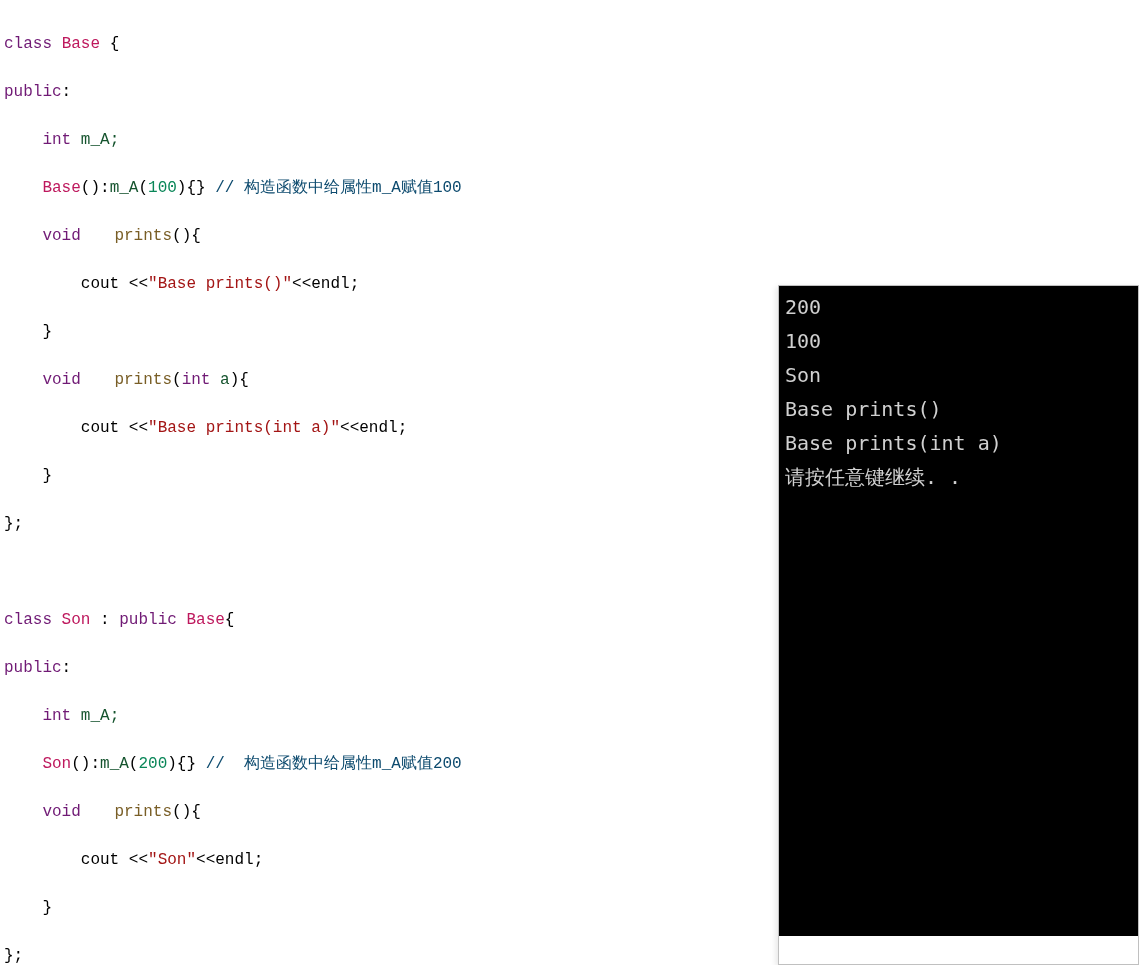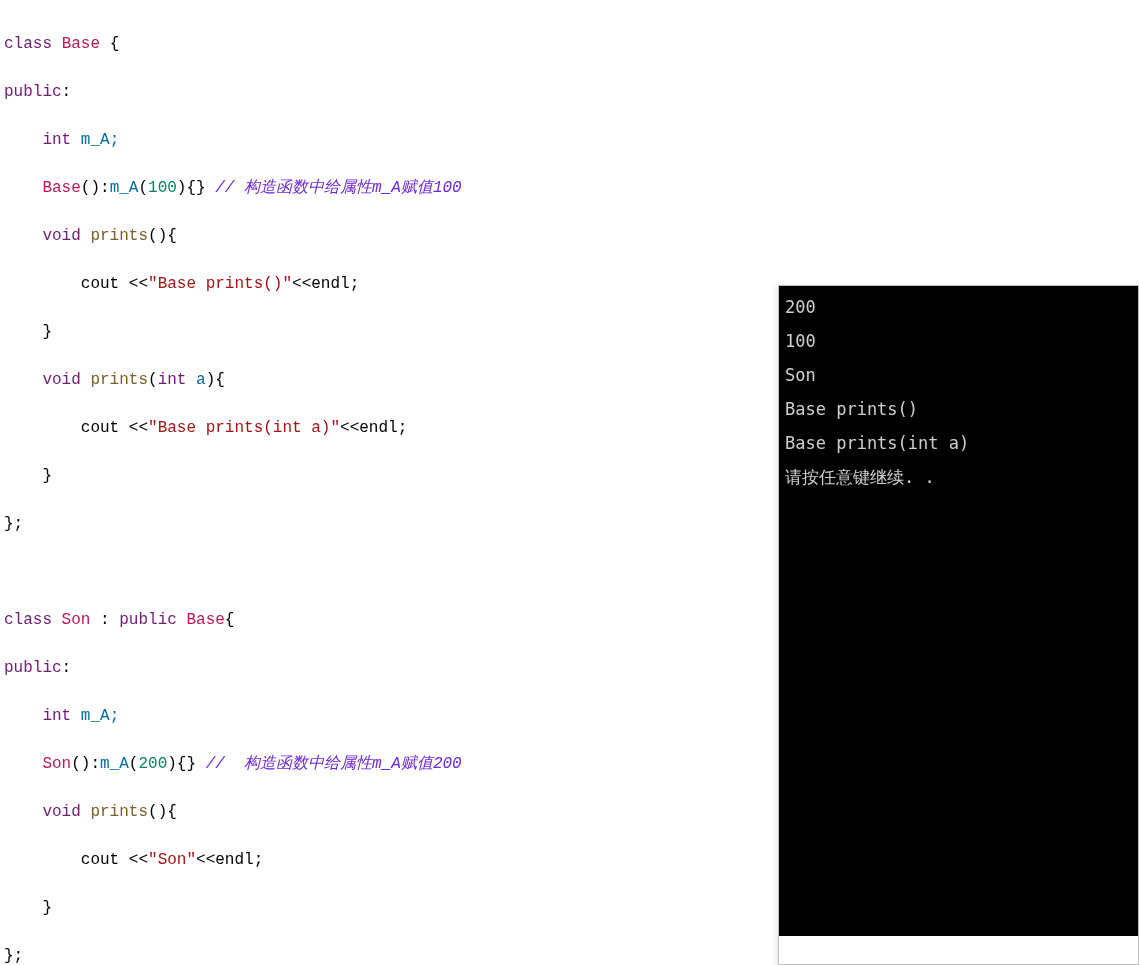--- a/index.html
+++ b/index.html
@@ -12,25 +12,25 @@
   height: 965px;
   overflow: hidden;
 }
 .code-area {
   padding: 8px 4px;
   line-height: 24px;
   white-space: pre;
 }
 .kw { color: #701a75; }
 .type { color: #be185d; }
-.fn { color: #795E26; }
-.var { color: #0369a1; }
+.fn { color: #795E26; margin-left: 24px; }
+.var { color: #14532d; }
 .num { color: #098658; }
 .str { color: #a31515; }
-.cmt { color: #6d28d9; font-style: italic; }
+.cmt { color: #0c4a6e; }
 .console-window {
   position: absolute;
   top: 285px;
   left: 778px;
   width: 361px;
   height: 680px;
   background: #ffffff;
   border: 1px solid #c0c0c0;
   box-shadow: -2px 2px 6px rgba(0,0,0,0.1);
 }
@@ -49,21 +49,21 @@
   height: 14px;
   border: 1px solid #555;
   margin-right: 6px;
   background: linear-gradient(135deg,#eee 0%,#ccc 100%);
   display: inline-block;
 }
 .console-body {
   background: #000000;
   color: #d0d0d0;
   font-family: 'NSimSun', 'SimSun', Consolas, monospace;
-  font-size: 17px;
+  font-size: 20px;
   line-height: 34px;
   padding: 4px 6px;
   height: calc(100% - 28px);
   white-space: pre;
 }
 .code-line { display: block; position: relative; }
 </style>
 </head>
 <body>
 

